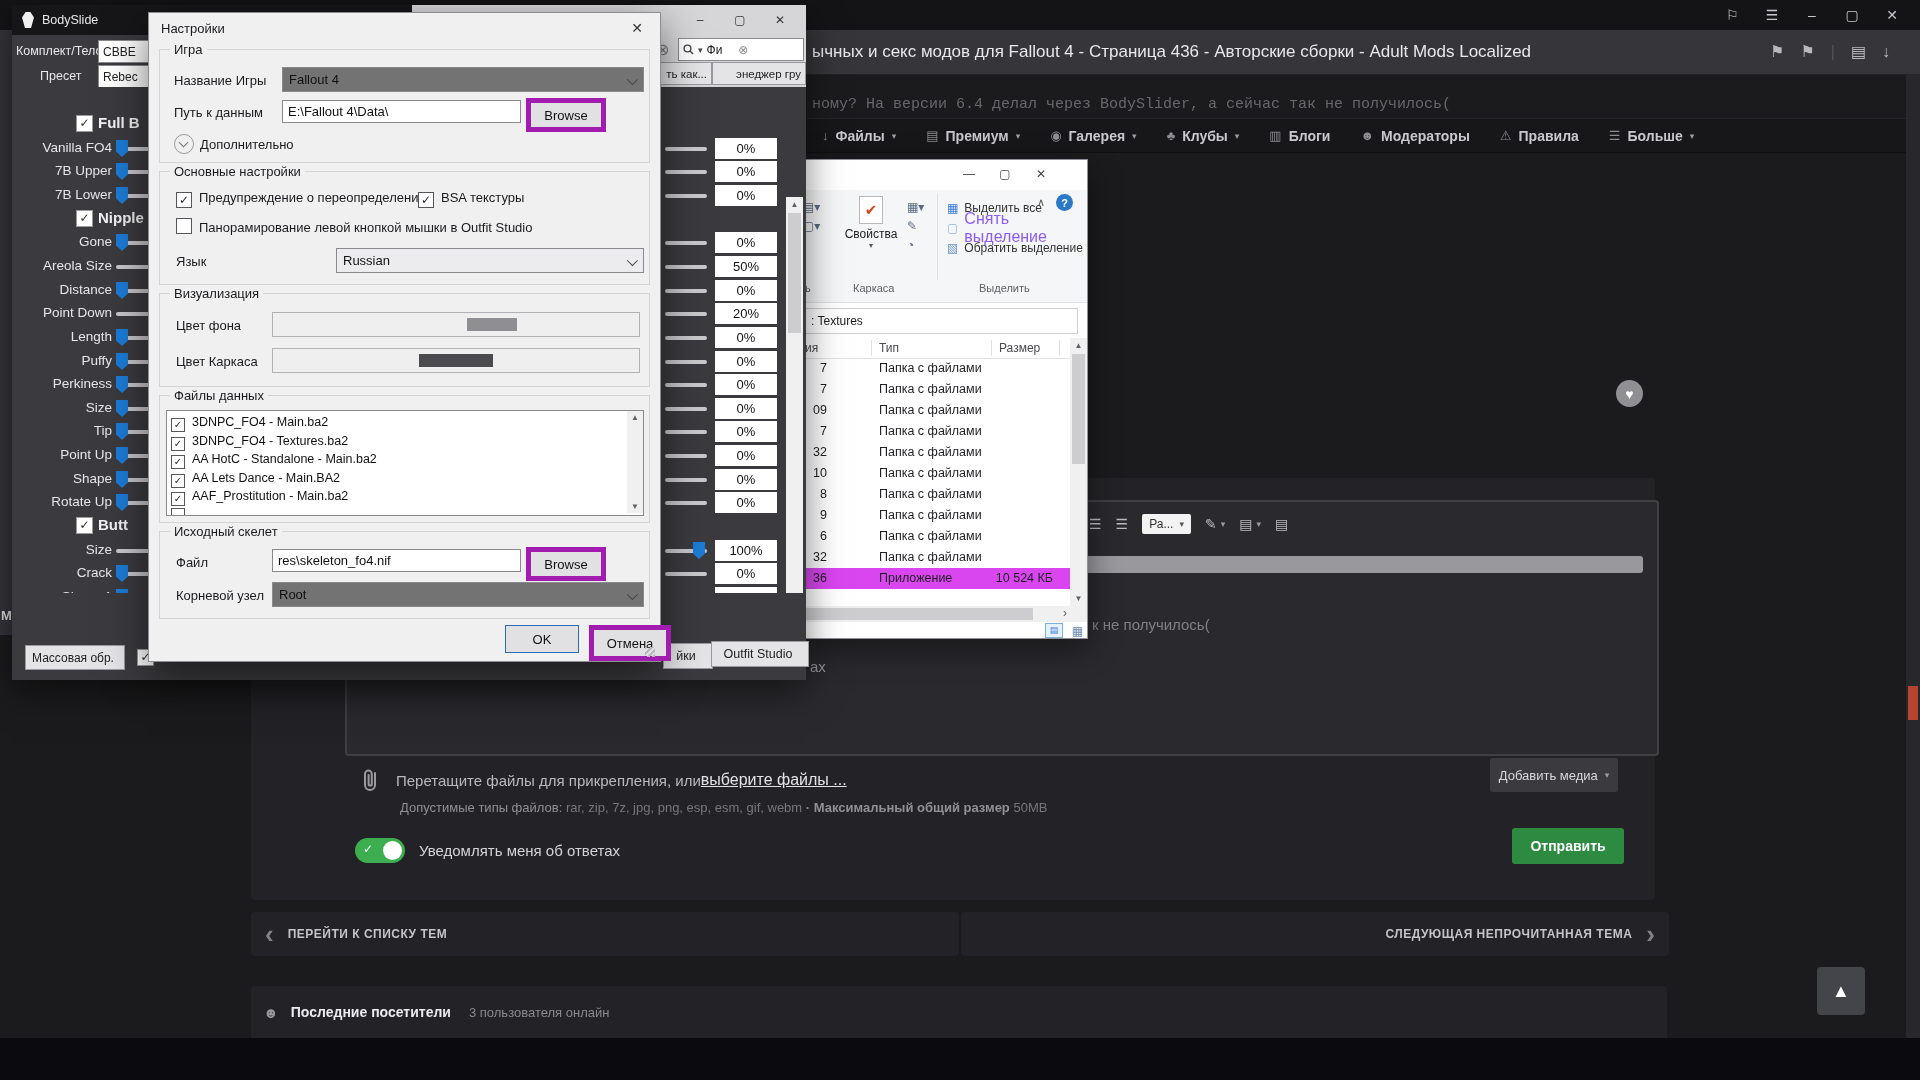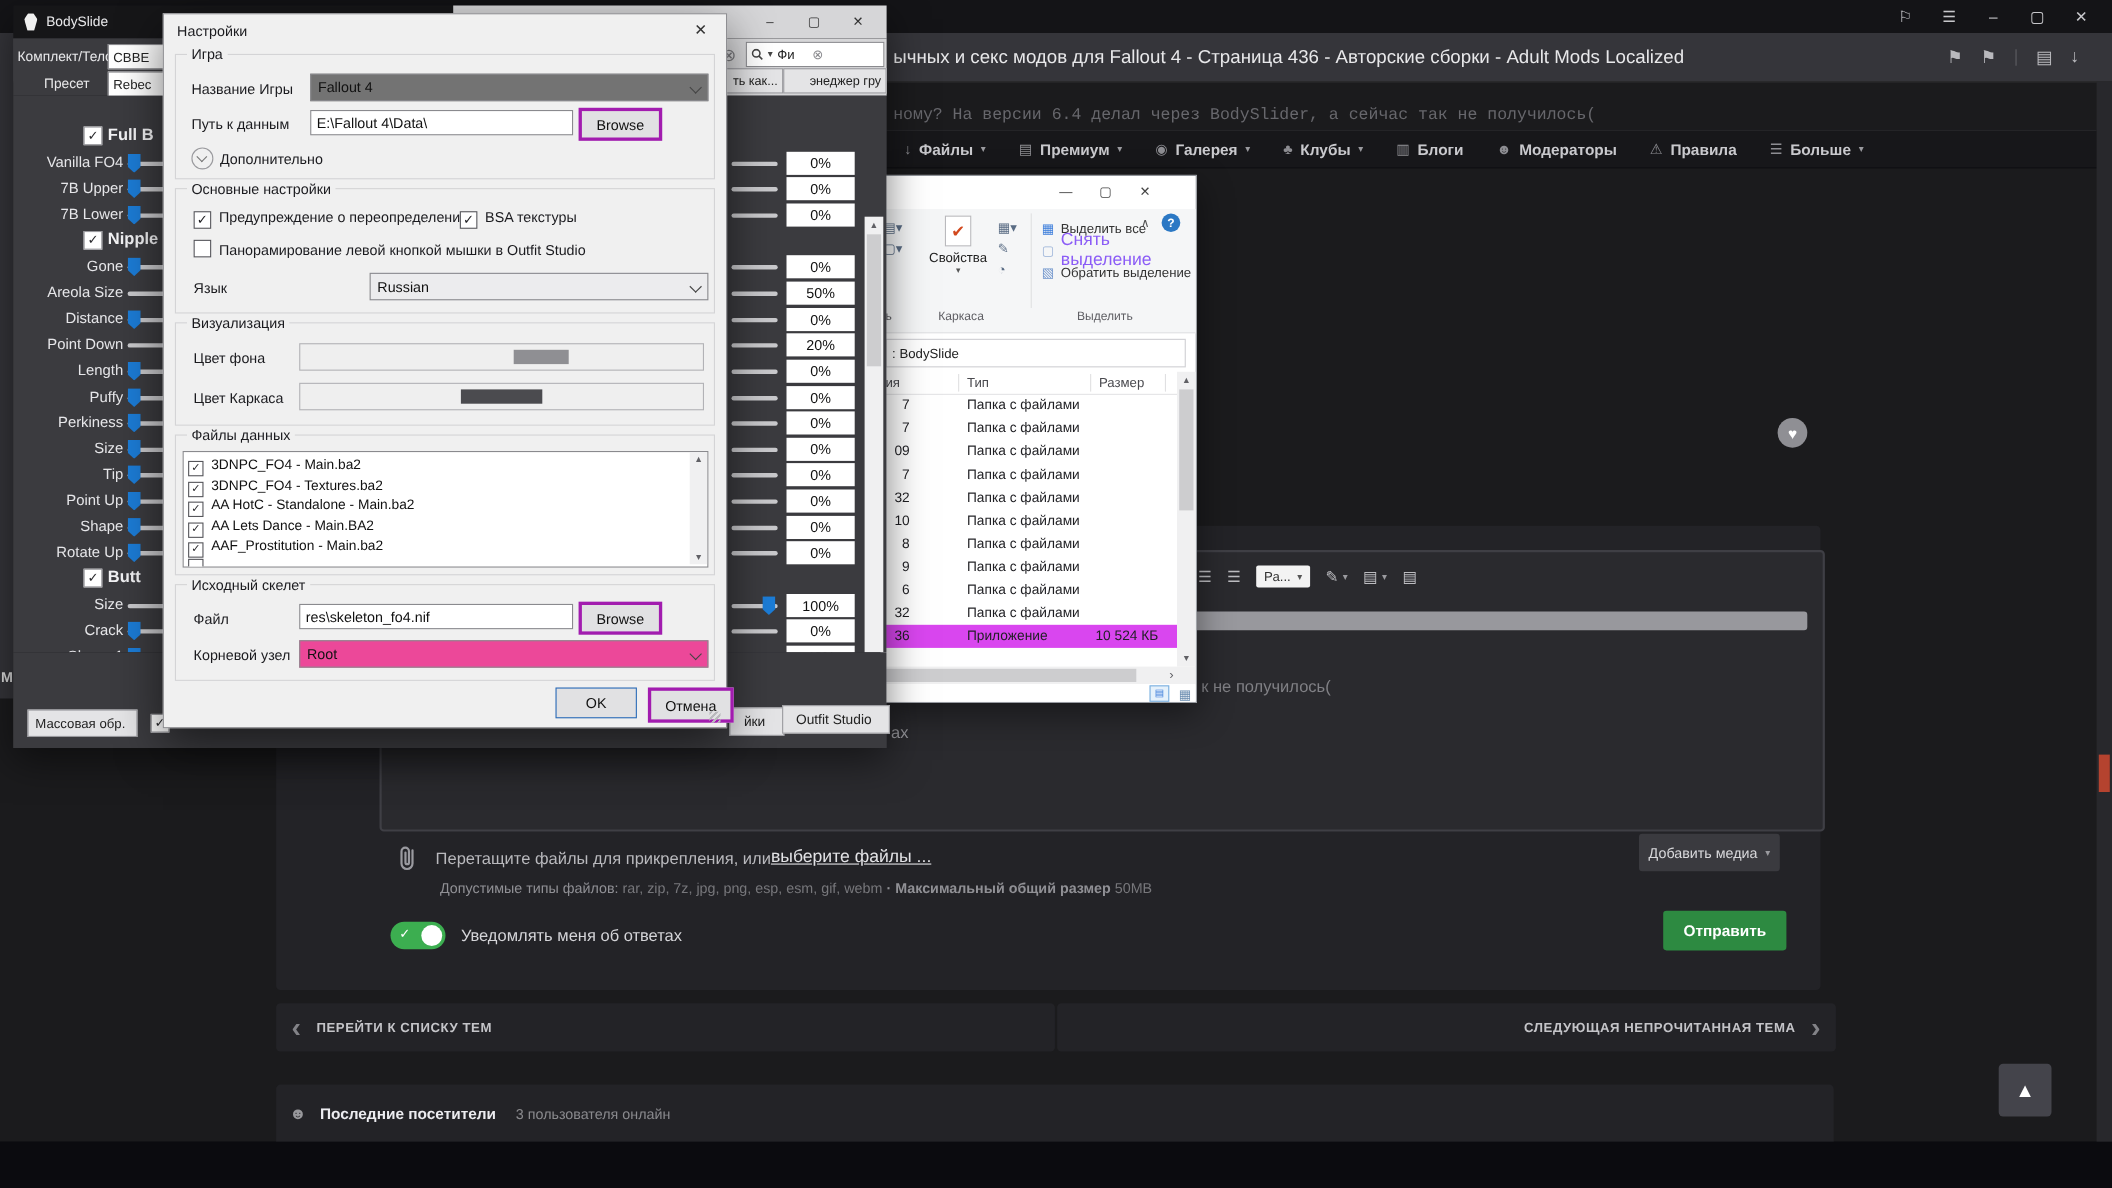--- a/index.html
+++ b/index.html
@@ -108,21 +108,21 @@
   #dlg-close{left:466px;top:0px;width:44px;height:29px;display:flex;align-items:center;justify-content:center;
              color:#333;font-size:14px;}
   .grp{position:absolute;border:1px solid #d4d4d6;}
   .grp-lbl{position:absolute;top:-8px;left:10px;background:#f0f0f0;padding:0 4px;font-size:13px;color:#1b1b1f;}
   .w-input{position:absolute;background:#fff;border:1px solid #8a8a8e;display:flex;align-items:center;
            padding-left:5px;font-size:13px;color:#111;white-space:nowrap;overflow:hidden;}
   .w-combo{position:absolute;background:#fdfdfd;border:1px solid #8a8a8e;display:flex;align-items:center;
            padding-left:6px;font-size:13px;color:#111;}
   .w-combo .chev{position:absolute;right:8px;top:9px;width:7px;height:7px;border-right:1.6px solid #444;
                  border-bottom:1.6px solid #444;transform:rotate(45deg) translateY(-2px);}
-  .w-btn{position:absolute;background:#e1e1e3;border:3px solid #a21caf;display:flex;align-items:center;
+  .w-btn{position:absolute;background:#e1e1e3;border:5px solid #a21caf;display:flex;align-items:center;
          justify-content:center;font-size:13px;color:#111;}
   .w-chk{display:inline-block;width:14px;height:14px;background:#fff;border:1px solid #55555a;color:#1f1f23;
          font-size:12px;line-height:14px;text-align:center;font-weight:bold;vertical-align:-2px;margin-right:7px;}
   .dlg-row-lbl{position:absolute;font-size:13px;color:#1b1b1f;}
   .swatch{position:absolute;background:#efefef;border:1px solid #b2b2b6;}
   #dlg-files-box{position:absolute;left:6px;top:14px;width:476px;height:104px;background:#fff;
                  border:1px solid #8a8a8e;overflow:hidden;}
   .file-item{position:absolute;left:4px;font-size:12.5px;color:#111;white-space:nowrap;}
   #dlg-grip{left:496px;top:634px;width:10px;height:10px;
             background:repeating-linear-gradient(135deg,#b9b9bd 0 2px,transparent 2px 4px);}
@@ -314,21 +314,21 @@
       </div>
       <div class="flex" style="gap:6px;height:20px;">
         <span style="color:#6f94cc;font-size:12px;">▧</span>
         <span style="font-size:12px;color:#333;">Обратить выделение</span>
       </div>
     </div>
     <div class="abs ex-grplbl" style="left:4px;top:92px;">ь</div>
     <div class="abs ex-grplbl" style="left:52px;top:92px;">Каркаса</div>
     <div class="abs ex-grplbl" style="left:178px;top:92px;">Выделить</div>
   </div>
-  <div id="ex-addr" class="abs">: BodySlide</div>
+  <div id="ex-addr" class="abs">: Textures</div>
 
   <div class="abs" style="left:0;top:178px;width:286px;height:20px;border-bottom:1px solid #e4e4e6;">
     <span class="abs ex-colhead" style="left:4px;top:3px;">ия</span>
     <span class="abs ex-colhead" style="left:78px;top:3px;">Тип</span>
     <span class="abs ex-colhead" style="left:198px;top:3px;">Размер</span>
     <span class="abs" style="left:70px;top:2px;width:1px;height:16px;background:#e0e0e2;"></span>
     <span class="abs" style="left:190px;top:2px;width:1px;height:16px;background:#e0e0e2;"></span>
     <span class="abs" style="left:258px;top:2px;width:1px;height:16px;background:#e0e0e2;"></span>
   </div>
   <div id="ex-rows" class="abs" style="left:0;top:198px;width:269px;height:248px;overflow:hidden;">
@@ -598,21 +598,21 @@
         <div class="file-item" style="top: 97px;"><span class="w-chk" style="width:12px;height:12px;"></span></div>
       </div>
   </div>
 
   <div class="grp" style="left:10px;top:518px;width:489px;height:86px;">
     <span class="grp-lbl">Исходный скелет</span>
     <span class="dlg-row-lbl" style="left:16px;top:23px;">Файл</span>
     <div class="w-input" style="left:112px;top:17px;width:242px;height:21px;">res\skeleton_fo4.nif</div>
     <div class="w-btn" style="left:366px;top:15px;width:70px;height:24px;">Browse</div>
     <span class="dlg-row-lbl" style="left:16px;top:56px;">Корневой узел</span>
-    <div class="w-combo" style="left:112px;top:50px;width:364px;height:23px;background:#ec4899;">
+    <div class="w-combo" style="left:112px;top:50px;width:364px;height:23px;background:#737373;">
       <span>Root</span>
         <span class="chev"></span>
     </div>
   </div>
 
   <div class="w-btn" style="left:356px;top:612px;width:72px;height:26px;border:1px solid #2b6cb8;">OK</div>
   <div class="w-btn" style="left:440px;top:612px;width:72px;height:26px;">Отмена</div>
   <div id="dlg-grip" class="abs"></div>
 </div>
 

